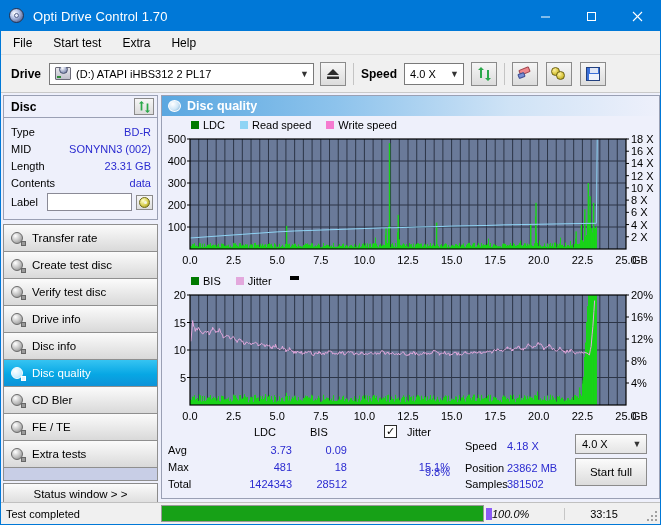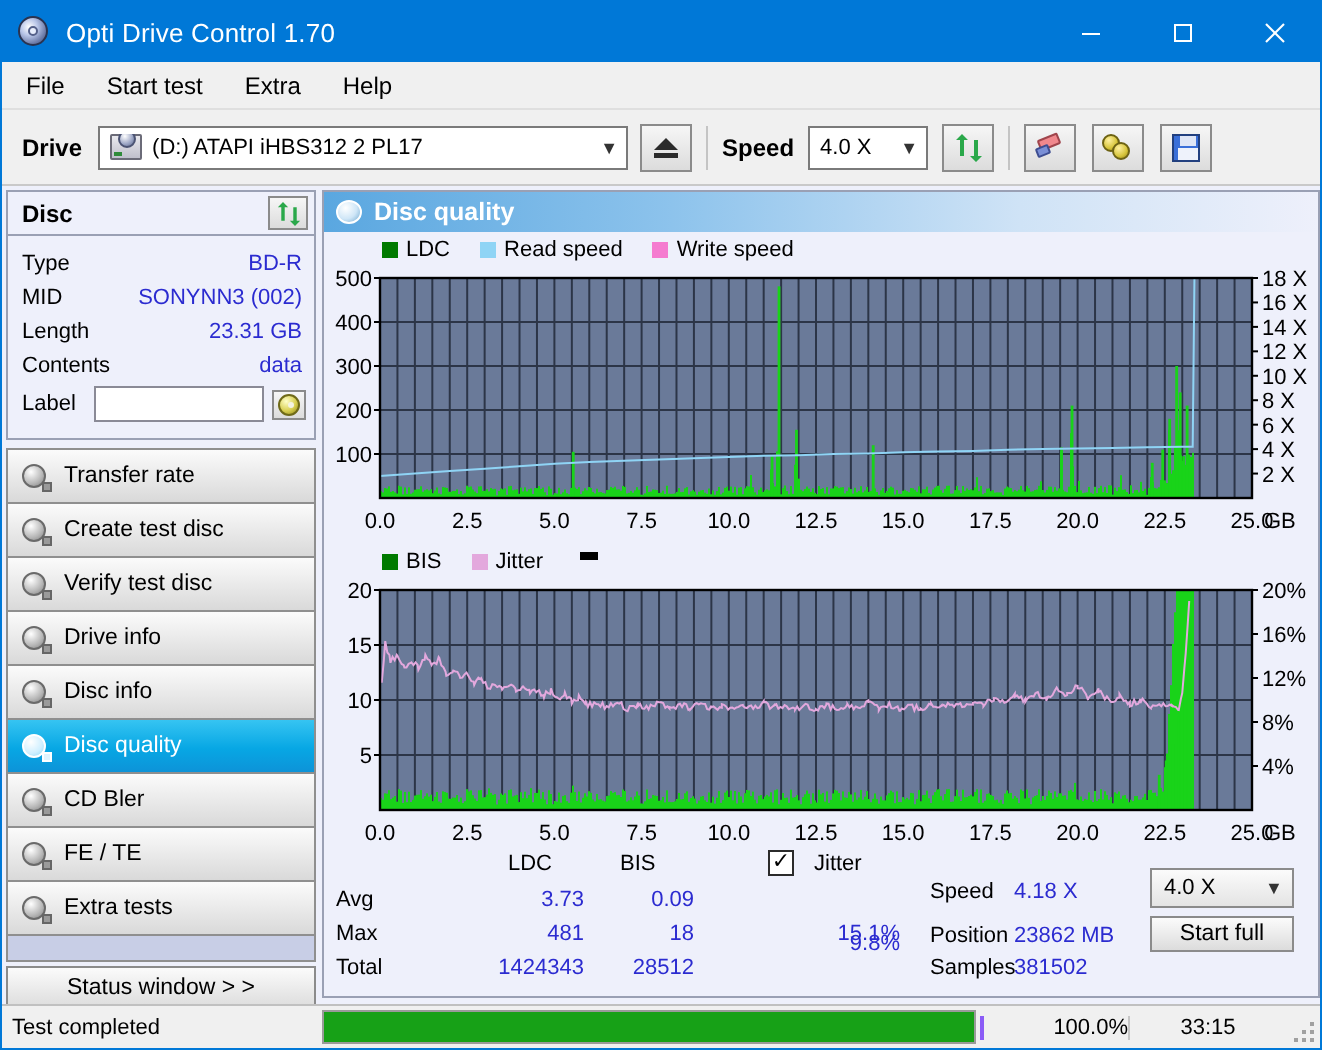--- a/index.html
+++ b/index.html
@@ -202,21 +202,21 @@
     position:absolute;left:0;bottom:0;width:659px;height:22px;
     background:#f0f0f0;border-top:1px solid #c0c0c0;box-sizing:border-box;
     display:flex;align-items:center;
   }
   .sb-text{width:155px;padding-left:5px;font-size:11px;color:#000;}
   .sb-prog{
     flex:1 1 auto;height:17px;margin-right:2px;border:1px solid #9a9a9a;background:#fff;
     box-sizing:border-box;position:relative;overflow:hidden;
   }
   .sb-prog .fill{position:absolute;left:0;top:0;bottom:0;width:100%;background:#17a117;}
-  .sb-pct{width:72px;text-align:right;font-size:11px;color:#000;border-left:2px solid #8b5cf6;}
+  .sb-pct{width:72px;text-align:left;font-size:11px;color:#000;border-left:6px solid #8b5cf6;font-style:italic;}
   .sb-time{width:78px;text-align:center;font-size:11px;color:#000;border-left:1px solid #c6c6c6;}
   .grip{width:14px;height:14px;margin-left:auto;margin-right:3px;position:relative;}
   .grip i{position:absolute;width:2px;height:2px;background:#a0a0a0;}
 </style>
 </head>
 <body>
 
 <div class="app">
 
   <div class="titlebar">
@@ -1494,21 +1494,21 @@
         <div class="st v" style="left:345px;top:18px;text-align:right;">4.18 X</div>
         <div class="st k" style="left:303px;top:40px;">Position</div>
         <div class="st v" style="left:345px;top:40px;">23862 MB</div>
         <div class="st k" style="left:303px;top:56px;">Samples</div>
         <div class="st v" style="left:345px;top:56px;">381502</div>
 
         <div class="combo2" style="left:413px;top:12px;width:72px;">
           <span class="cbtext">4.0 X</span>
           <span class="cbarrow">▼</span>
         </div>
-        <div class="btn" style="left:413px;top:36px;width:72px;height:18px;">Start full</div>
+        <div class="btn" style="left:413px;top:36px;width:72px;height:28px;">Start full</div>
       </div>
     </div>
   </div>
 
   <div class="statusbar">
     <div class="sb-text">Test completed</div>
     <div class="sb-prog">
         <div class="fill" id="progfill" style="width: 100%;"></div>
       </div>
     <div class="sb-pct">100.0%</div>

